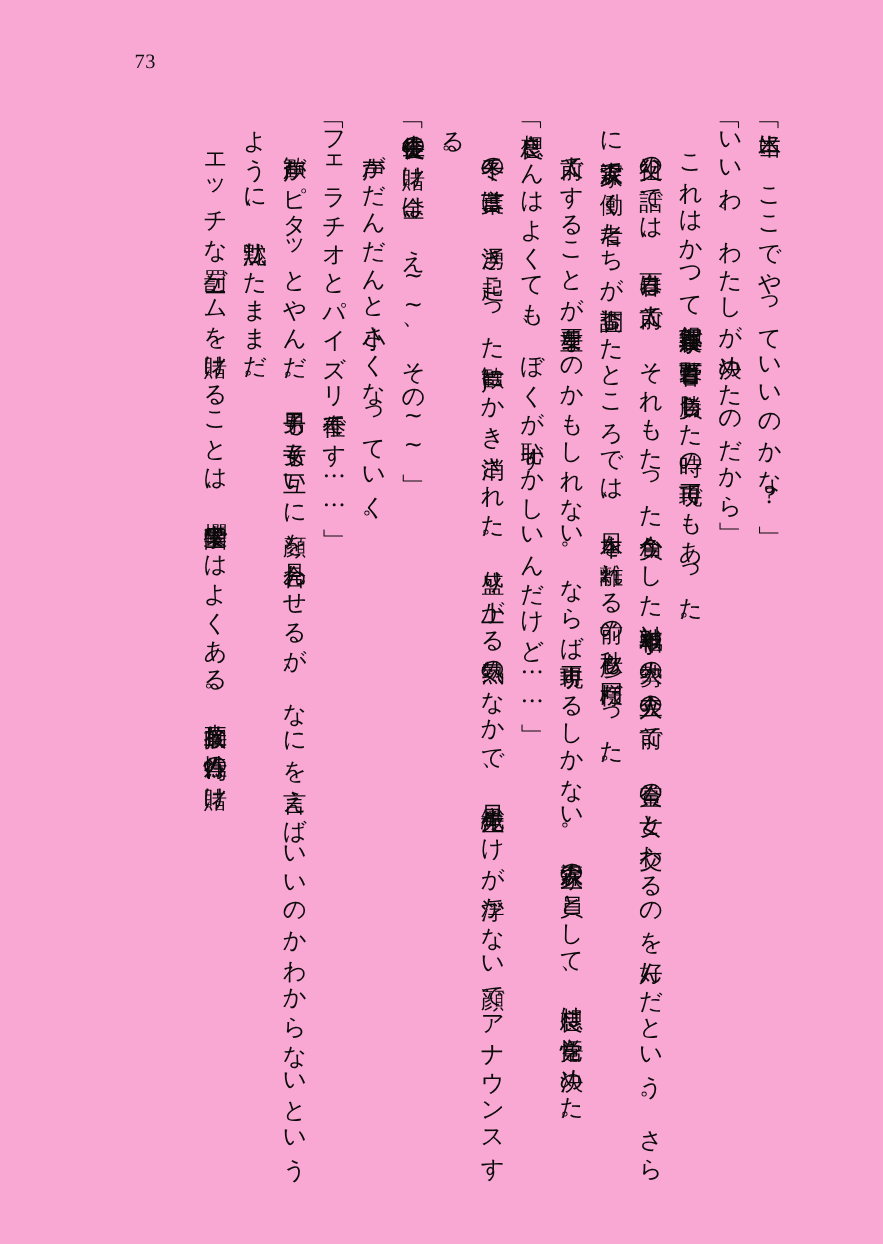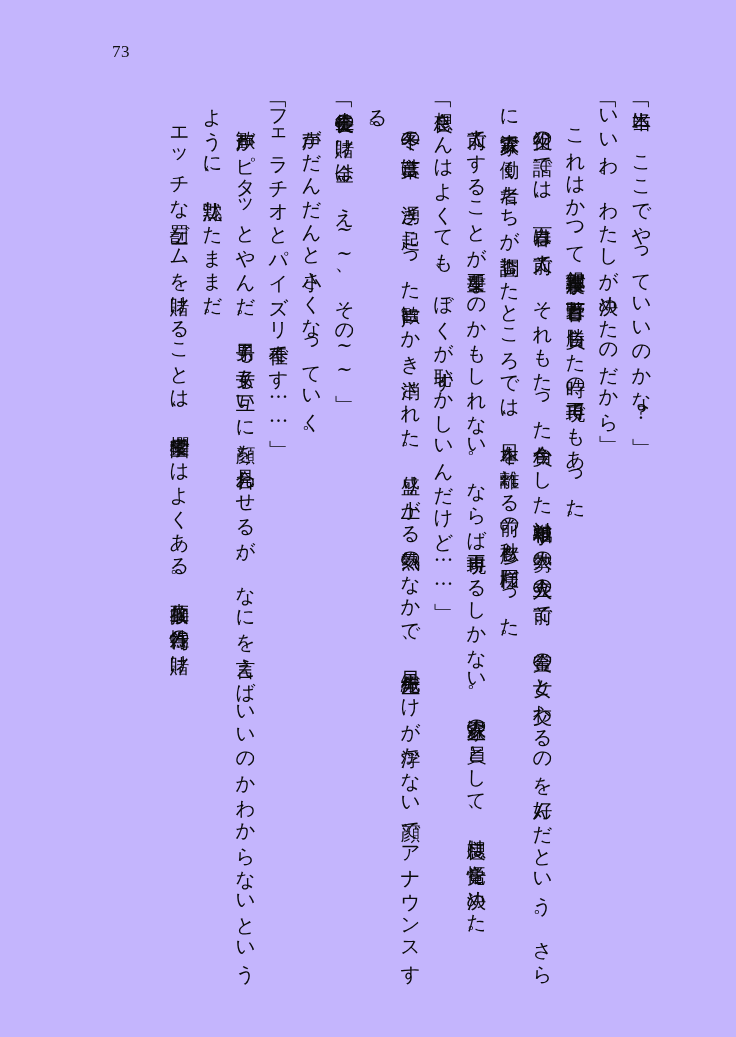--- a/index.html
+++ b/index.html
@@ -11,21 +11,21 @@
     width: 736px;
     height: 1037px;
     overflow: hidden;
     font-family: "DejaVu Serif", "Liberation Serif", serif;
     color: #000000;
   }
   #page {
     position: relative;
     width: 736px;
     height: 1037px;
-    background: #c4b5fd;
+    background: #f9a8d4;
   }
   #page-number {
     position: absolute;
     top: 42px;
     left: 112px;
     font-size: 17px;
     font-family: "Liberation Serif", "DejaVu Serif", serif;
     letter-spacing: 0.5px;
     color: #111111;
   }

